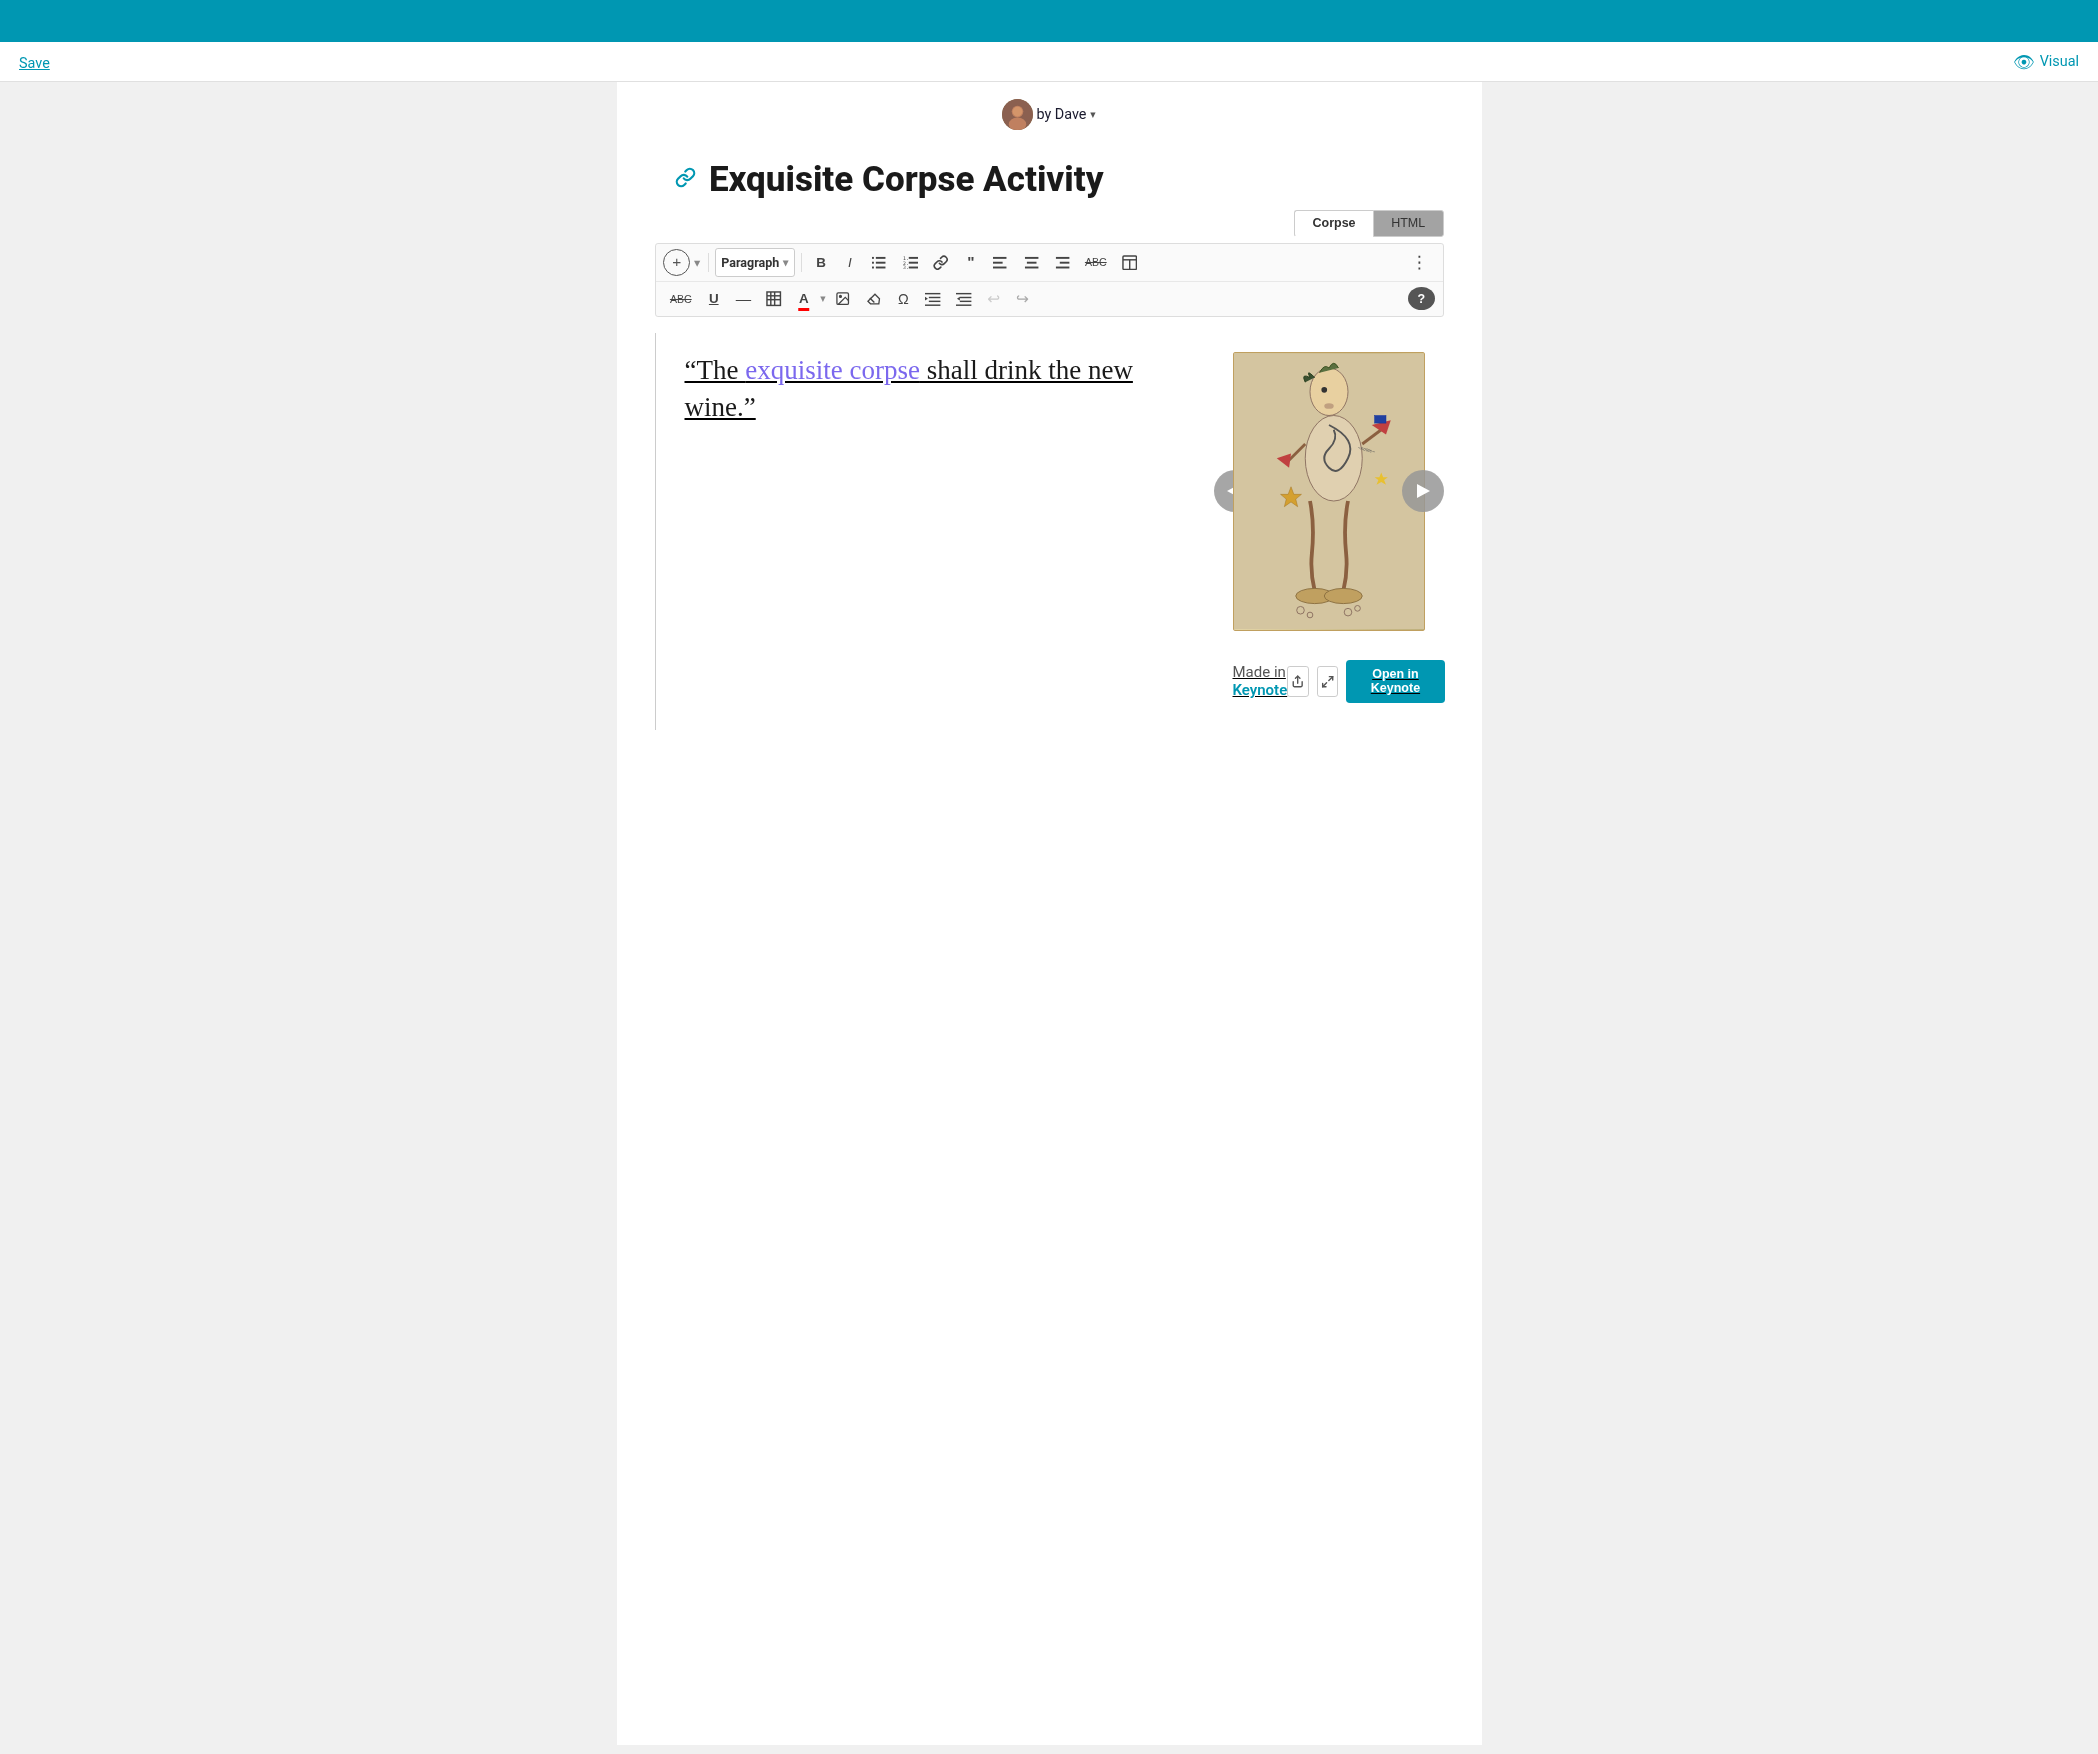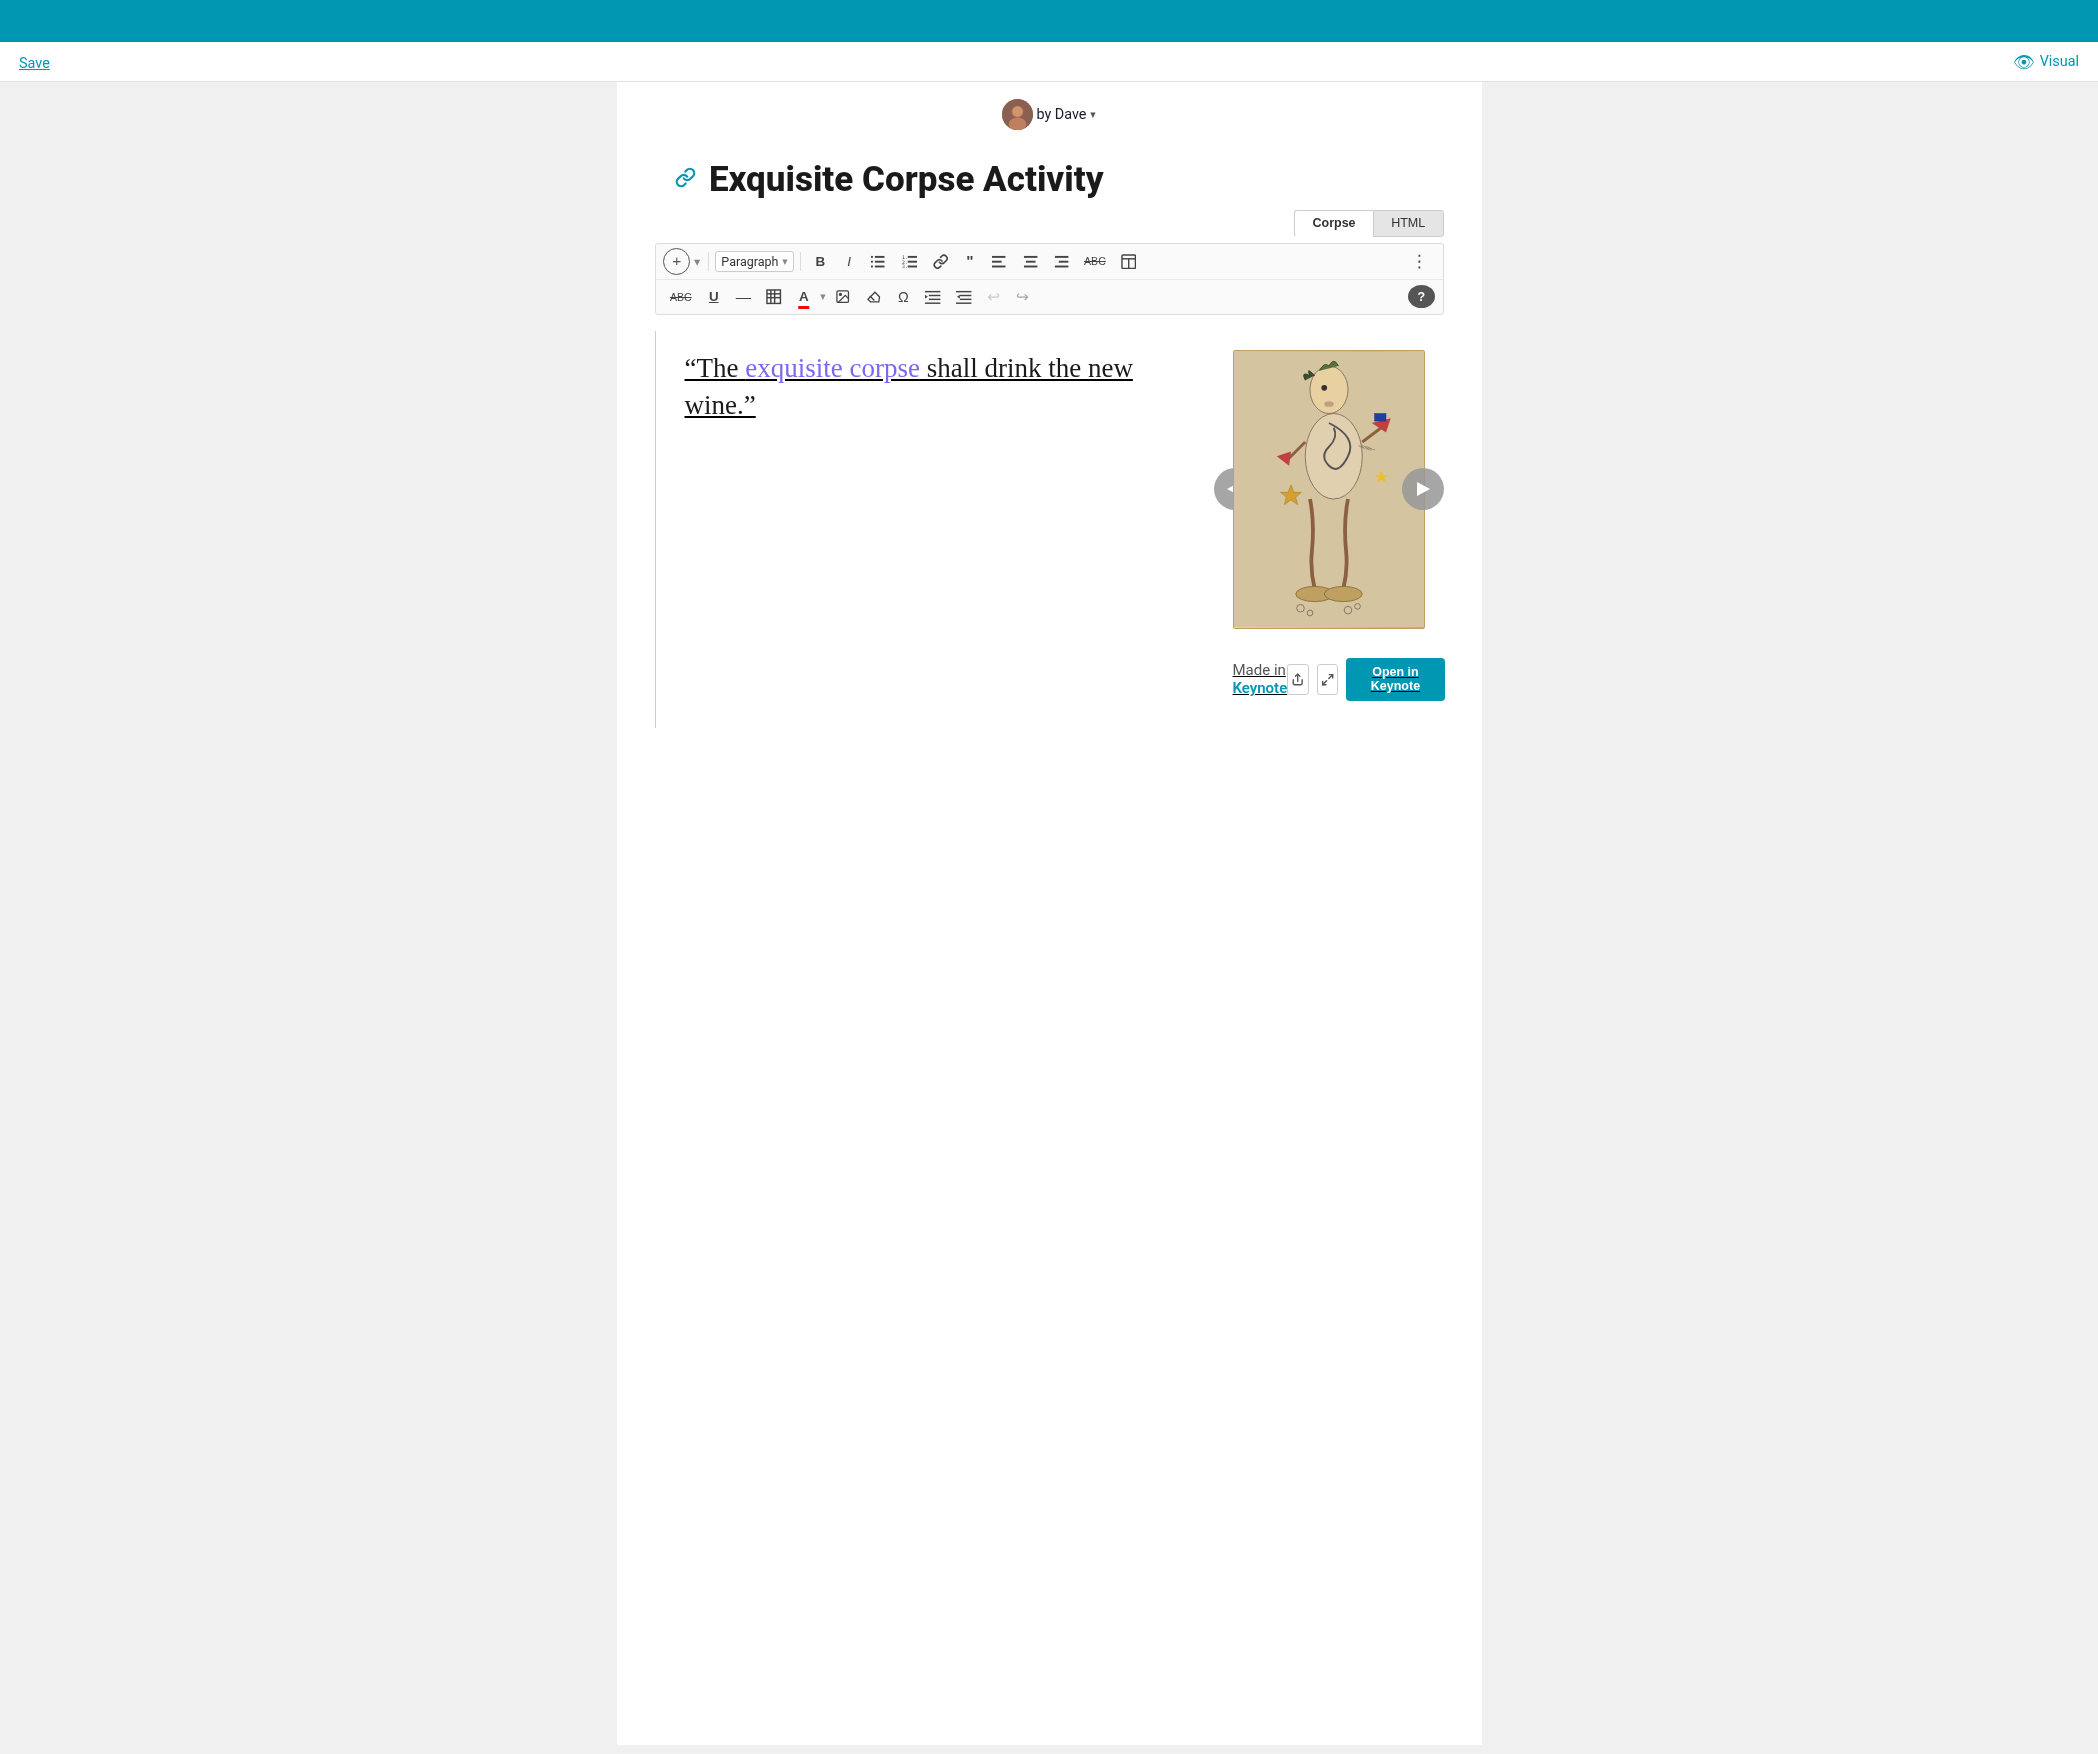--- a/index.html
+++ b/index.html
@@ -101,21 +101,21 @@
     .editor-tabs {
       display: flex;
       justify-content: flex-end;
       padding: 0 38px;
       margin-bottom: 0;
     }
 
     .tab-btn {
       padding: 5.8px 17.3px;
       border: 1px solid #ccc;
-      background: #e5e5e5;
+      background: #a3a3a3;
       font-size: 12.5px;
       cursor: pointer;
       color: #333;
     }
 
     .tab-btn.active {
       background: #fff;
       border-bottom: 1px solid #fff;
       font-weight: 600;
     }
@@ -173,21 +173,22 @@
       border: 1px solid #ccc;
       background: #fff;
       padding: 3.8px 5.8px;
       font-size: 12.5px;
       border-radius: 2.9px;
       cursor: pointer;
       color: #333;
       display: flex;
       align-items: center;
       gap: 3.8px;
-      height: 21px;
+      height: 29px;
+      font-weight: bold;
     }
 
     .add-btn {
       width: 27px;
       height: 27px;
       border: 1.9px solid #555;
       border-radius: 50%;
       display: flex;
       align-items: center;
       justify-content: center;

